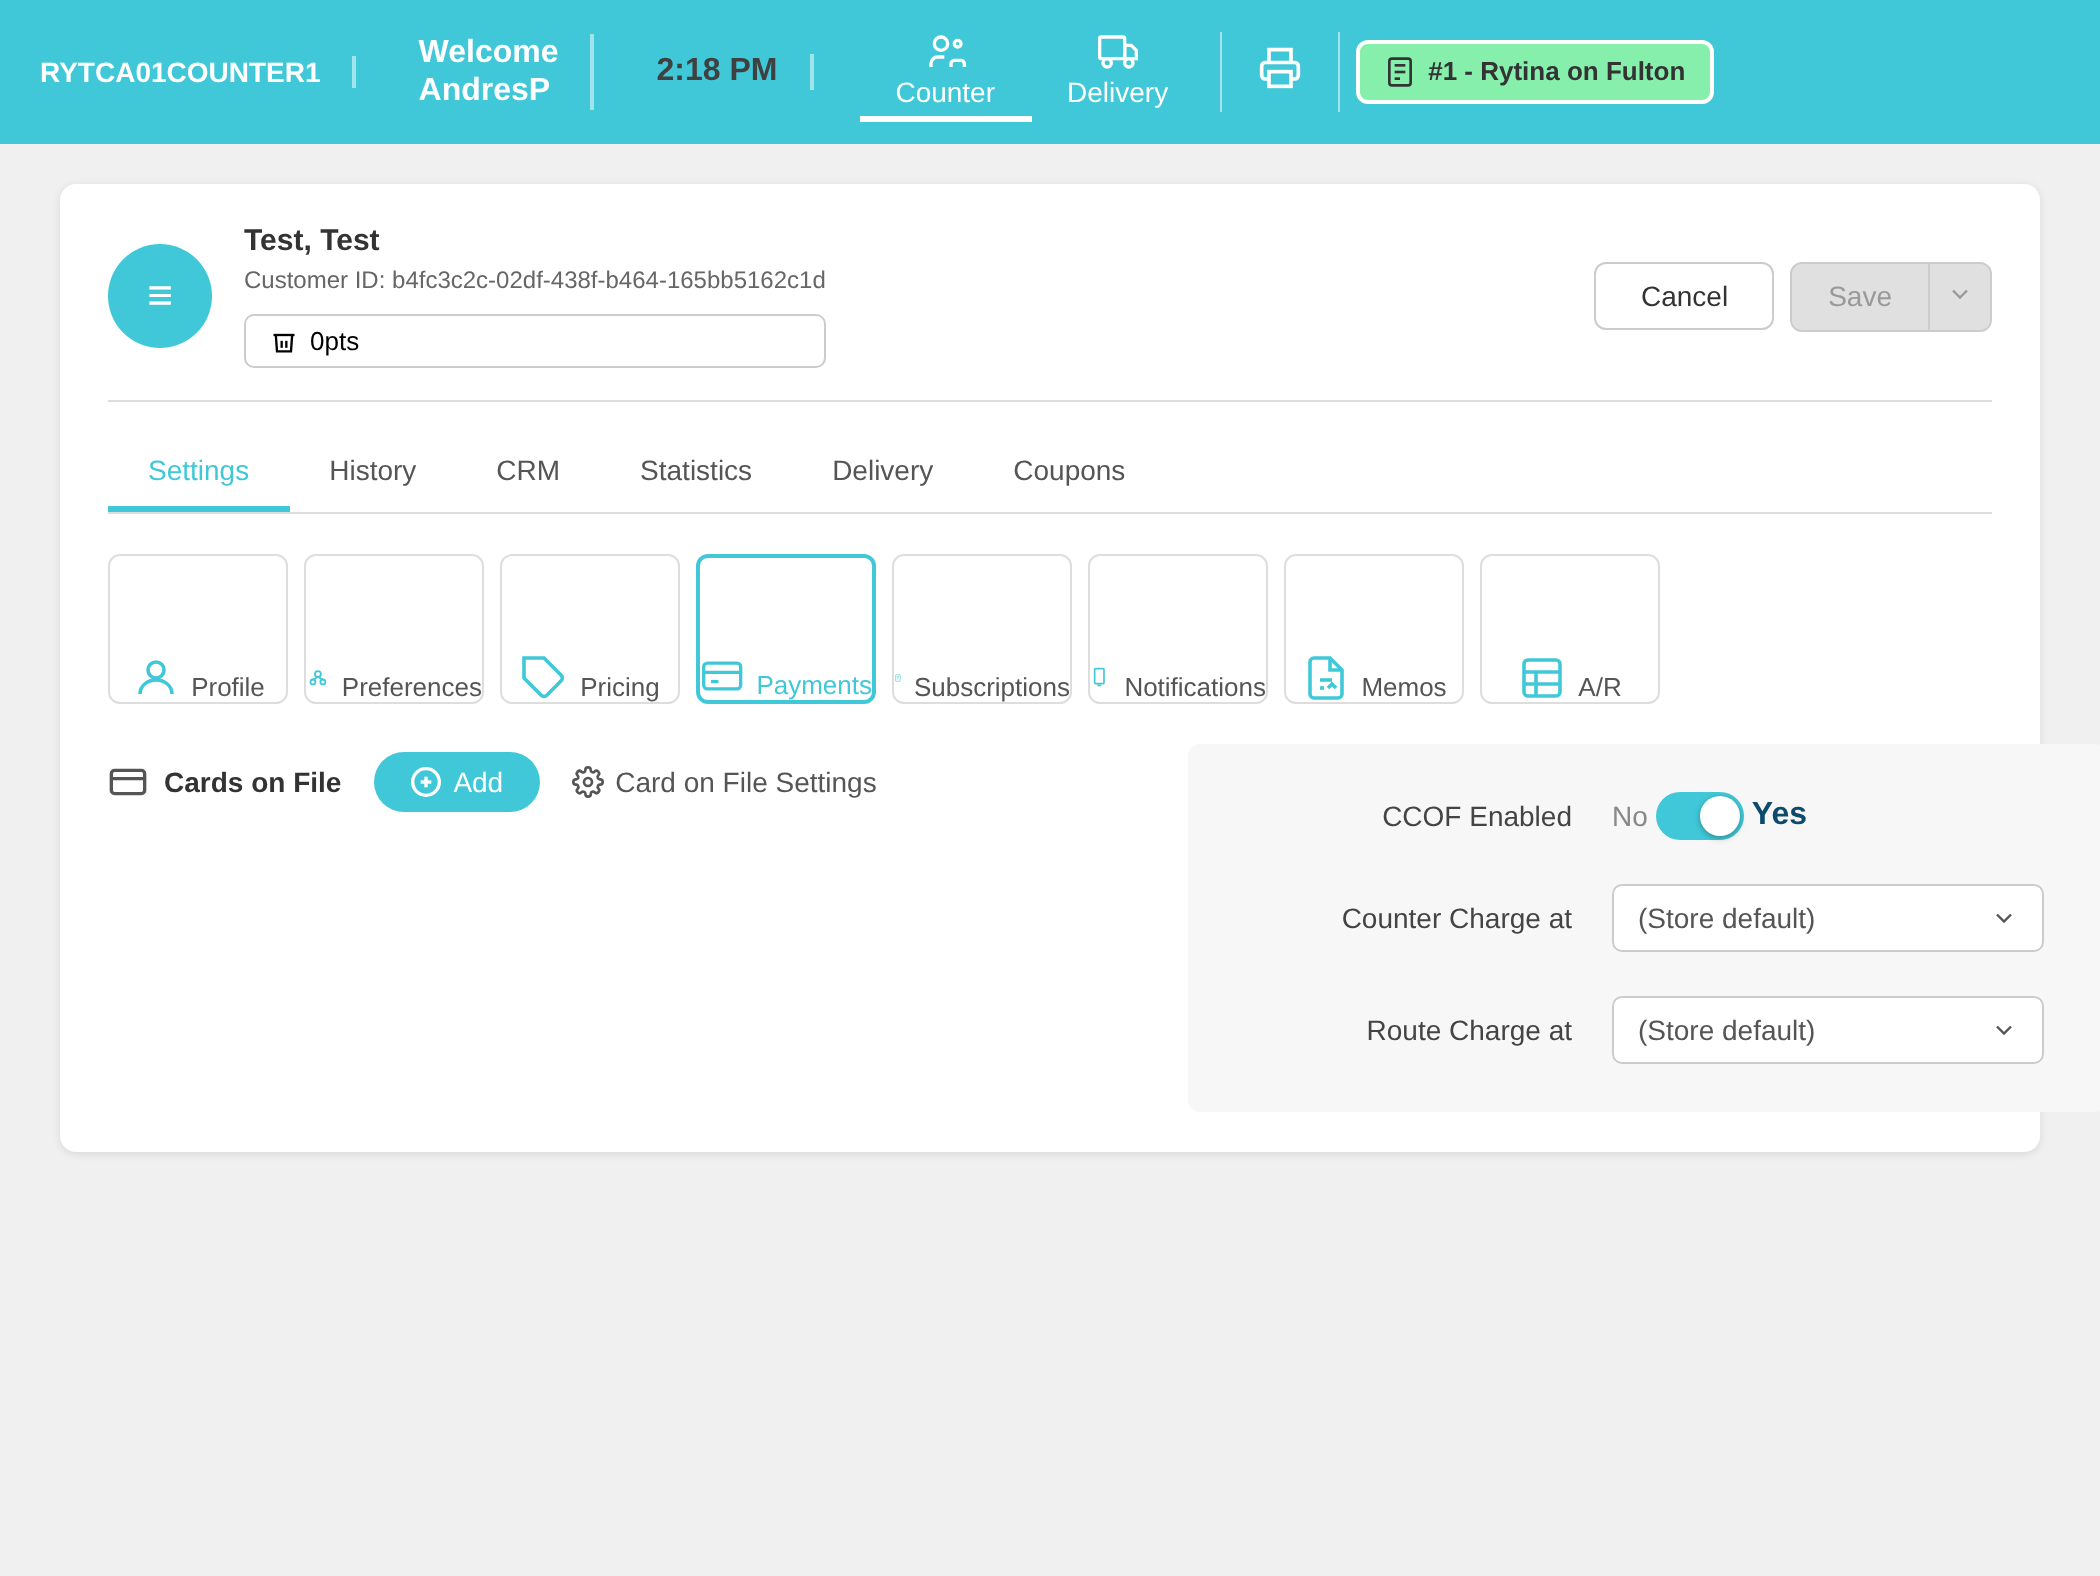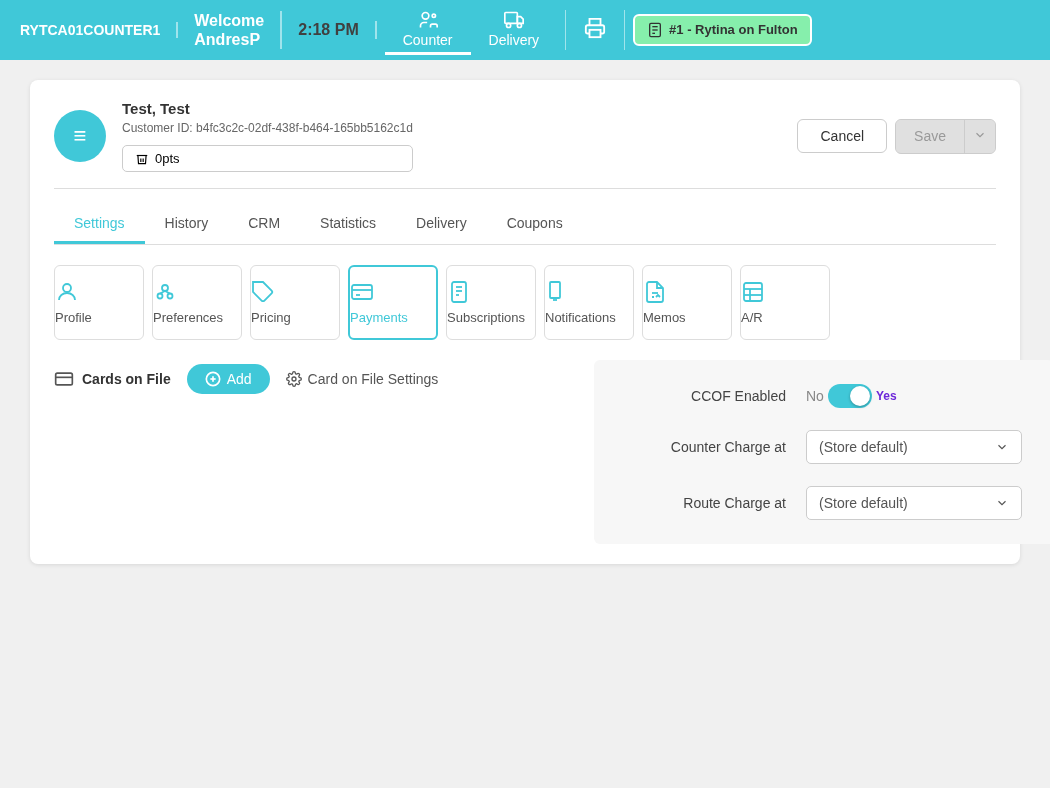--- a/index.html
+++ b/index.html
@@ -3,23 +3,23 @@
   <meta charset="utf-8">
   <style>
     * { box-sizing: border-box; margin: 0; padding: 0; }
     body { font-family: Arial, sans-serif; background: #f0f0f0; width: 1050px; height: 788px; overflow: hidden; }
 
     
     .header {
       display: flex;
       align-items: center;
       background: #40c8d8;
-      height: 60px;
+      height: 72px;
       padding: 0 12px;
-      gap: 0;
+      gap: 15px;
     }
     .header-station {
       font-weight: bold;
       font-size: 14px;
       color: #fff;
       padding: 0 16px 0 8px;
       border-right: 2px solid rgba(255,255,255,0.5);
       white-space: nowrap;
     }
     .header-welcome {
@@ -193,22 +193,22 @@
     }
 
     
     .section-grid {
       display: flex;
       gap: 8px;
       margin-bottom: 24px;
     }
     .section-item {
       display: flex;
-      flex-direction: column;
-      align-items: flex-start;
+      flex-direction: row;
+      align-items: flex-end;
       justify-content: center;
       width: 90px;
       height: 75px;
       border: 1px solid #ddd;
       border-radius: 6px;
       cursor: pointer;
       gap: 6px;
       font-size: 13px;
       color: #555;
       background: #fff;
@@ -281,21 +281,21 @@
       flex: 1;
     }
 
     
     .toggle-group {
       display: flex;
       align-items: center;
       gap: 4px;
     }
     .toggle-no { font-size: 14px; color: #888; }
-    .toggle-yes { font-size: 12px; color: #6d28d9; font-weight: bold; }
+    .toggle-yes { font-size: 16px; color: #0c4a6e; font-weight: bold; }
     .toggle-switch {
       position: relative;
       width: 44px;
       height: 24px;
     }
     .toggle-track {
       width: 44px;
       height: 24px;
       background: #40c8d8;
       border-radius: 12px;

